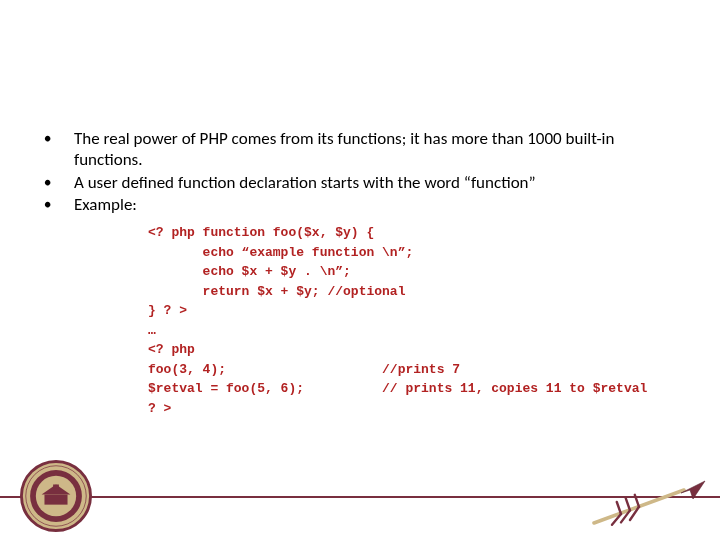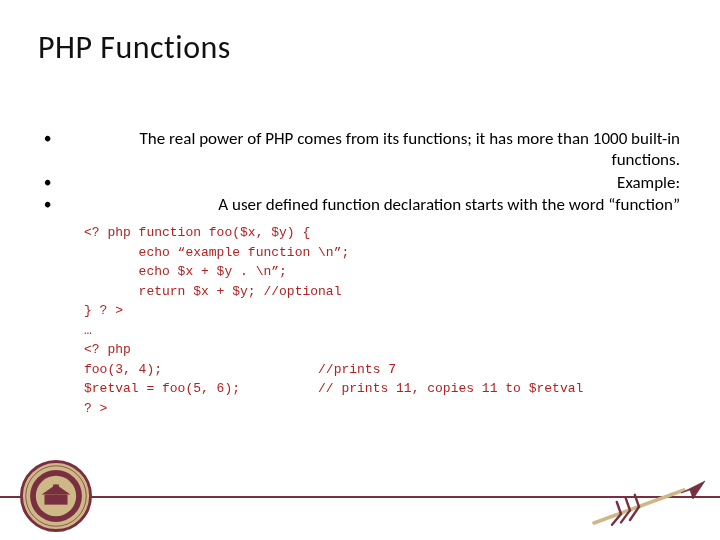--- a/index.html
+++ b/index.html
@@ -38,37 +38,36 @@
     list-style: none;
     margin: 0;
     padding: 0;
   }
   ul.main > li {
     position: relative;
     padding-left: 34px;
     font-size: 17px;
     line-height: 1.25;
     margin-bottom: 1px;
-    text-align: right;
   }
   ul.main > li::before {
     content: "●";
     position: absolute;
     left: 4px;
     top: 0;
     font-size: 12px;
     line-height: 21px;
     color: #000;
   }
   .code {
     margin-top: 8px;
-    margin-left: 44px;
+    margin-left: 108px;
     font-family: "Courier New", monospace;
     font-size: 13px;
-    font-weight: normal;
+    font-weight: bold;
     color: #b22222;
     white-space: pre;
     line-height: 1.5;
   }
   .footer-line {
     position: absolute;
     left: 0;
     right: 0;
     bottom: 42px;
     height: 2px;
@@ -87,27 +86,26 @@
     bottom: 8px;
     width: 120px;
     height: 60px;
   }
 </style>
 </head>
 <body>
 
 <div class="slide">
 
-  <div class="title">PHP Functions</div>
 
   <div class="body">
     <ul class="main">
       <li><span>The real power of PHP comes from its functions; it has more than 1000 built-in functions.</span></li>
+      <li><span>A user defined function declaration starts with the word “function”</span></li>
       <li><span>Example:</span></li>
-      <li><span>A user defined function declaration starts with the word “function”</span></li>
     </ul>
     <div class="code">&lt;? php function foo($x, $y) {
        echo “example function \n”;
        echo $x + $y . \n”;
        return $x + $y; //optional
 } ? &gt;
 …
 &lt;? php
 foo(3, 4);                    //prints 7
 $retval = foo(5, 6);          // prints 11, copies 11 to $retval

